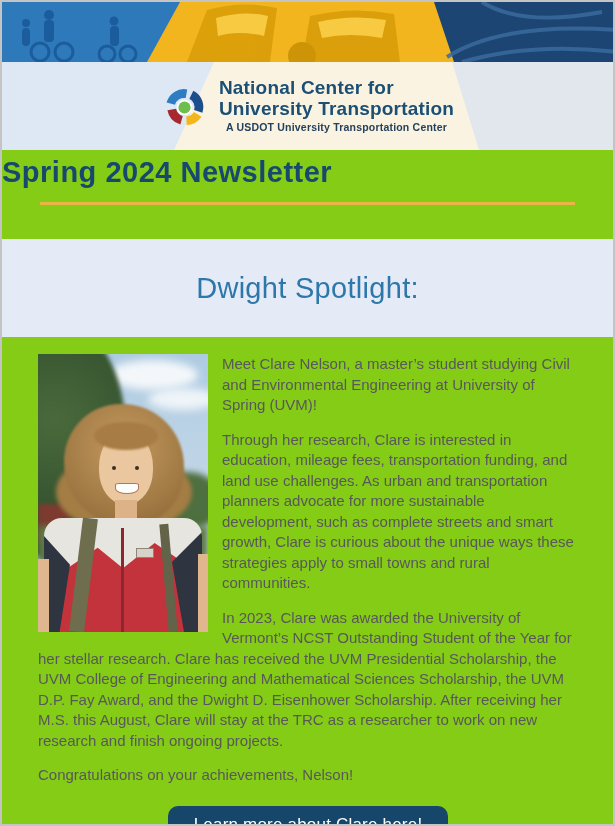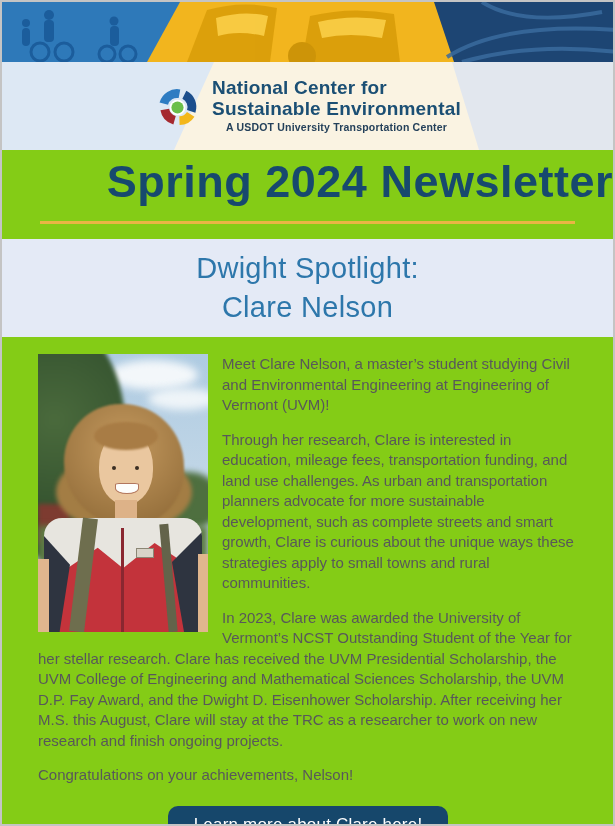--- a/index.html
+++ b/index.html
@@ -20,21 +20,21 @@
   .banner .wedge{position:absolute;top:0;bottom:0;left:0;right:0;}
   .wedge-left{background:#dde8f4;clip-path:polygon(0 0,212px 0,172px 100%,0 100%);}
   .wedge-right{background:#e2e7ee;clip-path:polygon(450px 0,100% 0,100% 100%,477px 100%);}
   .banner-inner{position:relative;height:100%;display:flex;align-items:center;justify-content:center;gap:11px;}
   .logo-mark{width:47px;height:47px;flex:0 0 auto;}
   .logo-text{display:flex;flex-direction:column;line-height:1.08;}
   .logo-line{font-size:19px;font-weight:700;color:#1b4f74;letter-spacing:.2px;}
   .logo-tag{font-size:10.5px;font-weight:700;color:#24405a;margin-top:3px;letter-spacing:.2px;text-align:center;}
   
   .title-block{height:89px;display:flex;flex-direction:column;justify-content:flex-start;flex:0 0 auto;}
-  .page-title{margin:6px 0 0 0;text-align:right;font-size:45px;font-weight:700;color:#17496e;letter-spacing:.5px;}
+  .page-title{margin:6px 0 0 0;text-align:left;font-size:29px;font-weight:700;color:#17496e;letter-spacing:.5px;}
   .gold-rule{height:3px;background:#e9b544;border:none;margin:12px 38px 0 38px;flex:0 0 auto;}
   .title-block .gold-rule{margin-top:13px;}
   
   .spotlight{height:98px;background:#e4eaf6;display:flex;flex-direction:column;align-items:center;justify-content:center;flex:0 0 auto;}
   .spotlight-line{font-size:29px;color:#2d77ab;font-weight:400;line-height:39px;letter-spacing:.3px;}
   
   .content{flex:1 1 auto;padding:17px 35px 0 36px;display:flex;flex-direction:column;}
   .content p{margin:0 0 14px 0;font-size:15px;line-height:20.5px;color:#58585a;}
   
   .photo{float:left;width:170px;height:278px;margin:0 14px 8px 0;position:relative;overflow:hidden;background:linear-gradient(#aecbe2,#d9e4ec);}
@@ -125,34 +125,33 @@
       <svg class="logo-mark" viewBox="0 0 48 48">
         <path d="M10 21 A14 14 0 0 1 26 11" stroke="#2e7cc2" stroke-width="9" fill="none"></path>
         <path d="M31 12 A14 14 0 0 1 38 29" stroke="#1c4e8c" stroke-width="9" fill="none"></path>
         <path d="M11 27 A14 14 0 0 0 21 38" stroke="#a5292f" stroke-width="9" fill="none"></path>
         <path d="M26 38.5 A14 14 0 0 0 37.5 32" stroke="#f3b71b" stroke-width="9" fill="none"></path>
         <circle cx="24" cy="25" r="8" fill="#ffffff"></circle>
         <circle cx="24" cy="25" r="6.2" fill="#6cbf4a"></circle>
       </svg>
       <div class="logo-text">
         <span class="logo-line">National Center for</span>
-        <span class="logo-line">Sustainable Environmental</span>
+        <span class="logo-line">University Transportation</span>
         <span class="logo-tag">A USDOT University Transportation Center</span>
       </div>
     </div>
   </div>
 
   <div class="title-block">
     <h1 class="page-title">Spring 2024 Newsletter</h1>
     <hr class="gold-rule">
   </div>
 
   <div class="spotlight">
     <span class="spotlight-line">Dwight Spotlight:</span>
-    <span class="spotlight-line">Clare Nelson</span>
   </div>
 
   <div class="content">
     <div class="clearfix">
       <div class="photo">
         <span class="ph-cloud1"></span>
           <span class="ph-cloud2"></span>
         <span class="ph-tree"></span>
           <span class="ph-tree2"></span>
         <span class="ph-building"></span>
@@ -173,21 +172,21 @@
             <i class="vest-navy-l"></i>
             <i class="vest-navy-r"></i>
           <i class="vest-zip"></i>
             <i class="vest-tag"></i>
         </span>
         <span class="ph-strap-l"></span>
           <span class="ph-strap-r"></span>
         <span class="ph-arm-l"></span>
           <span class="ph-arm-r"></span>
       </div>
-      <p>Meet Clare Nelson, a master’s student studying Civil and Environmental Engineering at Engineering of Vermont (UVM)!</p>
+      <p>Meet Clare Nelson, a master’s student studying Civil and Environmental Engineering at University of Spring (UVM)!</p>
       <p>Through her research, Clare is interested in education, mileage fees, transportation funding, and land use challenges. As urban and transportation planners advocate for more sustainable development, such as complete streets and smart growth, Clare is curious about the unique ways these strategies apply to small towns and rural communities.</p>
       <p>In 2023, Clare was awarded the University of Vermont’s NCST Outstanding Student of the Year for her stellar research. Clare has received the UVM Presidential Scholarship, the UVM College of Engineering and Mathematical Sciences Scholarship, the UVM D.P. Fay Award, and the Dwight D. Eisenhower Scholarship. After receiving her M.S. this August, Clare will stay at the TRC as a researcher to work on new research and finish ongoing projects.</p>
     </div>
     <p>Congratulations on your achievements, Nelson!</p>
 
     <div class="cta-row">
       <button class="cta-button">Learn more about Clare here!</button>
     </div>
 
   </div>

